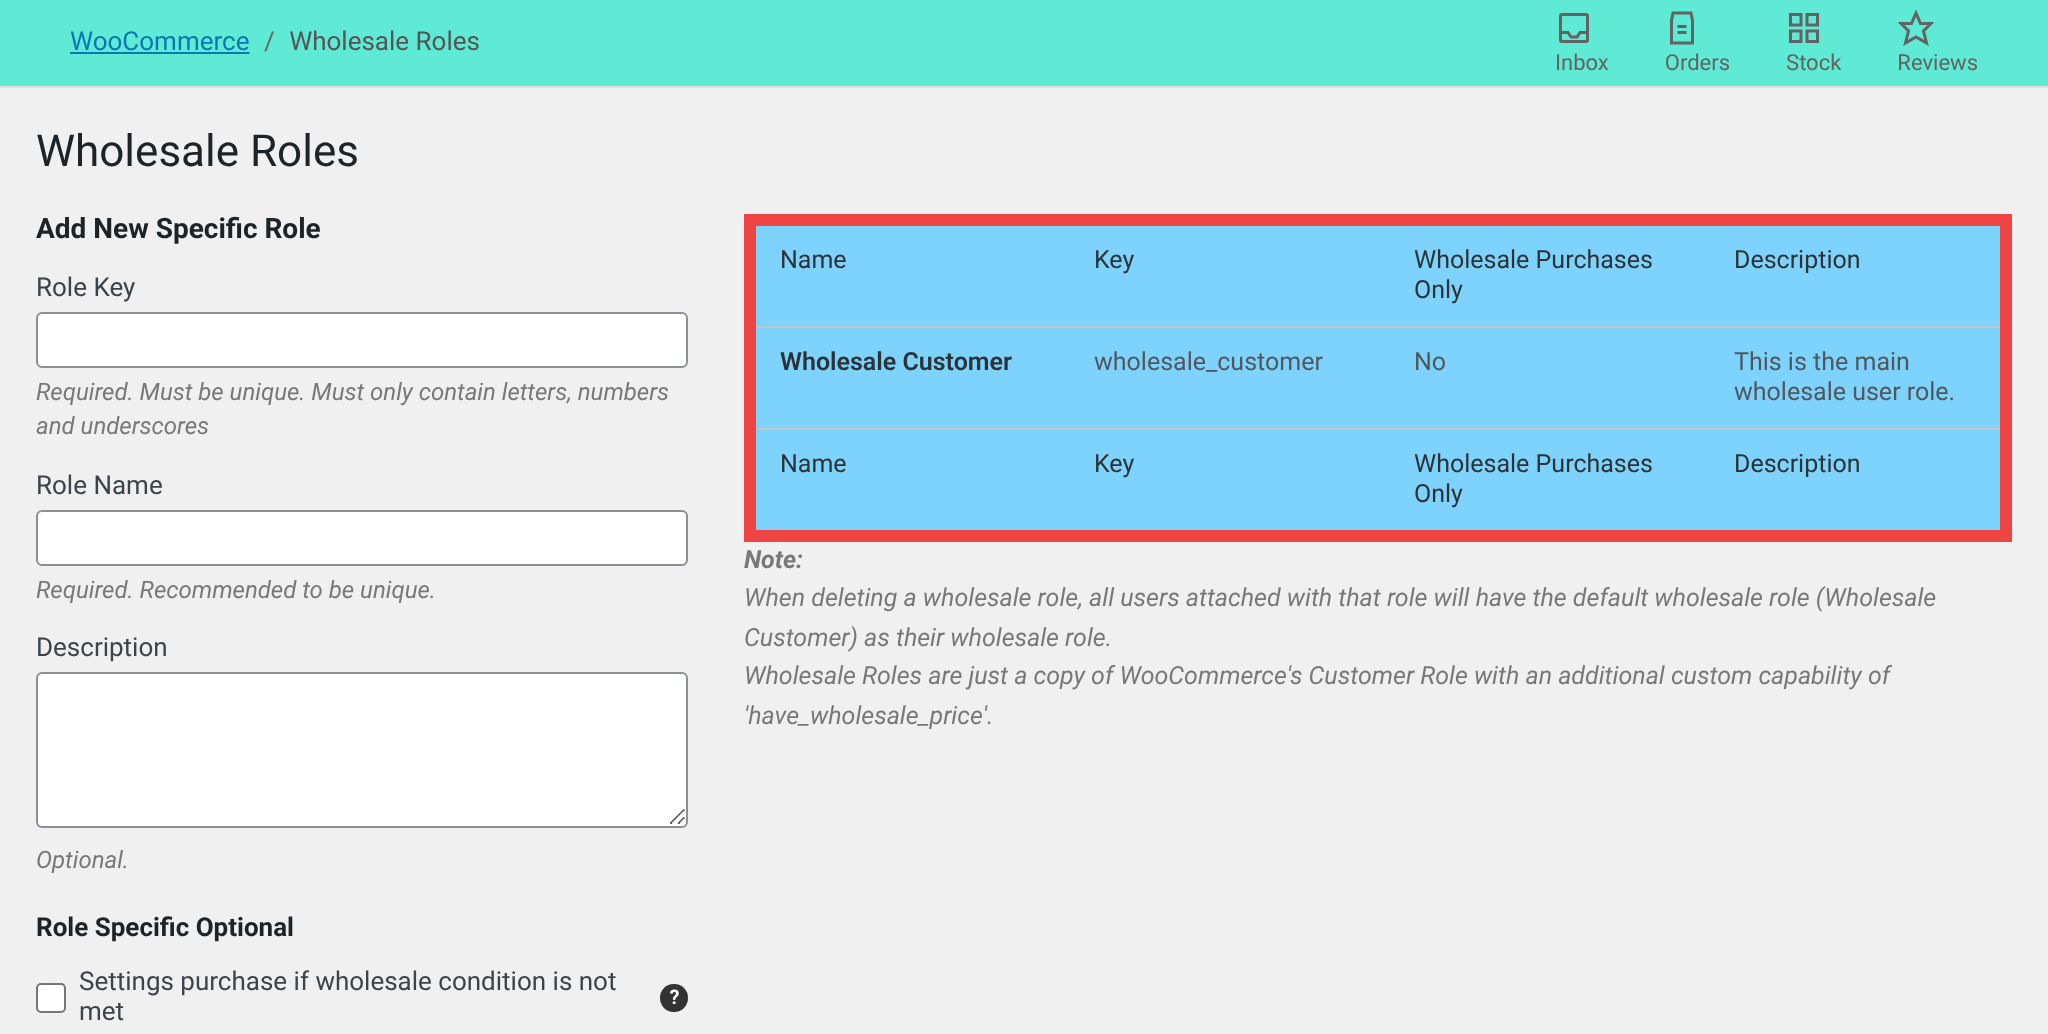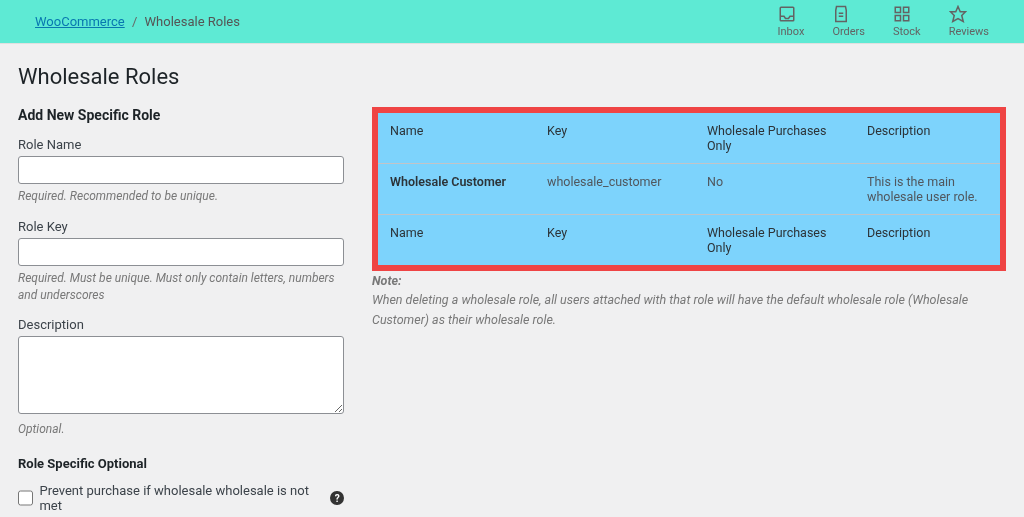--- a/index.html
+++ b/index.html
@@ -200,42 +200,42 @@
 </div>
 
 <div class="content">
   <h1>Wholesale Roles</h1>
 
   <div class="layout">
     <div class="col-left">
       <h2>Add New Specific Role</h2>
 
       <div class="form-group">
+        <label class="form-label">Role Key</label>
+        <input type="text" style="">
+        <div class="hint">Required. Must be unique. Must only contain letters, numbers and underscores</div>
+      </div>
+
+      <div class="form-group">
         <label class="form-label">Role Name</label>
         <input type="text" style="">
         <div class="hint">Required. Recommended to be unique.</div>
-      </div>
-
-      <div class="form-group">
-        <label class="form-label">Role Key</label>
-        <input type="text" style="">
-        <div class="hint">Required. Must be unique. Must only contain letters, numbers and underscores</div>
       </div>
 
       <div class="form-group">
         <label class="form-label">Description</label>
         <textarea style=""></textarea>
         <div class="hint">Optional.</div>
       </div>
 
       <div class="section-sub">Role Specific Optional</div>
 
       <div class="checkbox-row">
         <input type="checkbox" style="">
-        <span>Prevent purchase if wholesale wholesale is not met</span>
+        <span>Settings purchase if wholesale condition is not met</span>
         <span class="help-icon">?</span>
       </div>
 
     </div>
 
     <div class="col-right">
       <table>
         <thead>
           <tr>
             <th class="col-name">Name</th>
@@ -258,16 +258,17 @@
             <th>Key</th>
             <th>Wholesale Purchases Only</th>
             <th>Description</th>
           </tr>
         </tfoot>
       </table>
 
       <div class="note-block">
         <div class="note-title">Note:</div>
         <div>When deleting a wholesale role, all users attached with that role will have the default wholesale role (Wholesale Customer) as their wholesale role.</div>
+        <div>Wholesale Roles are just a copy of WooCommerce's Customer Role with an additional custom capability of 'have_wholesale_price'.</div>
       </div>
     </div>
   </div>
 </div>
 
 </body></html>

